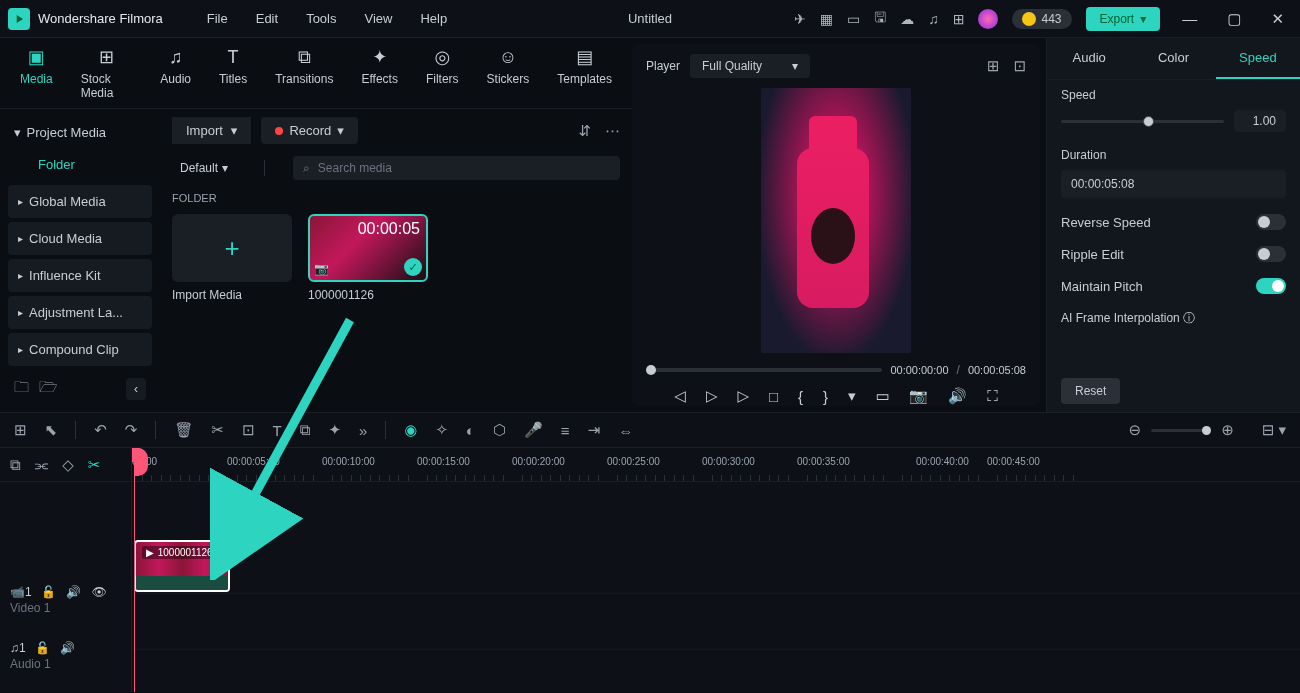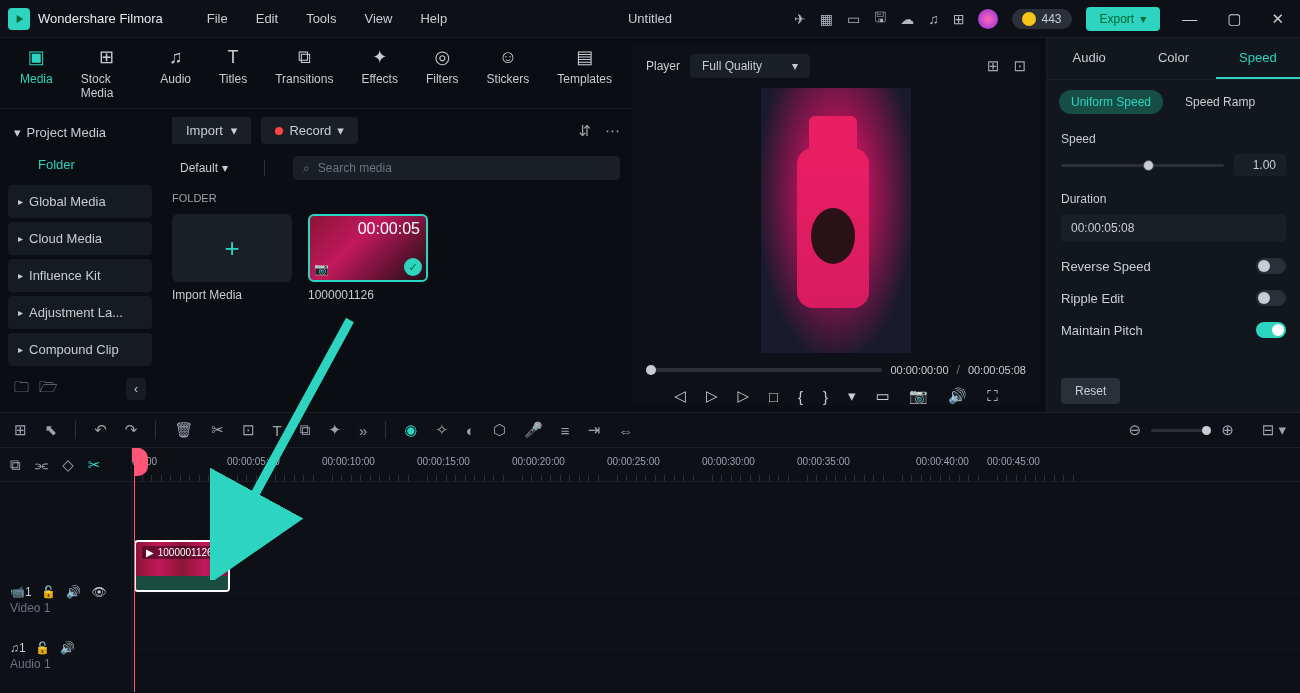--- a/index.html
+++ b/index.html
@@ -316,24 +316,20 @@
       <span>⛶</span>
     </div>
   </div>
 
   <div class="right-panel">
     <div class="rp-tabs">
       <div class="rp-tab">Audio</div>
       <div class="rp-tab">Color</div>
       <div class="rp-tab active">Speed</div>
     </div>
-    <div class="rp-subtabs">
-      <div class="pill active">Uniform Speed</div>
-      <div class="pill">Speed Ramp</div>
-    </div>
     <div class="rp-body">
       <div class="rp-section">
         <div class="rp-label">Speed</div>
         <div class="slider-row">
           <div class="slider">
               <div class="slider-thumb"></div>
             </div>
           <div class="value-box">1.00</div>
         </div>
       </div>
@@ -351,20 +347,24 @@
         <span>Ripple Edit</span>
         <div class="toggle">
             <div class="toggle-knob"></div>
           </div>
       </div>
       <div class="rp-section toggle-row">
         <span>Maintain Pitch</span>
         <div class="toggle on">
             <div class="toggle-knob"></div>
           </div>
+      </div>
+      <div class="rp-section">
+        <div class="rp-label"><span>AI Frame Interpolation</span> <span>ⓘ</span></div>
+
       </div>
     </div>
     <div class="reset-btn">Reset</div>
   </div>
 </div>
 
 <div class="timeline-panel">
   <div class="tl-toolbar">
     <span class="tl-icon">⊞</span>
     <span class="tl-icon">⬉</span>

